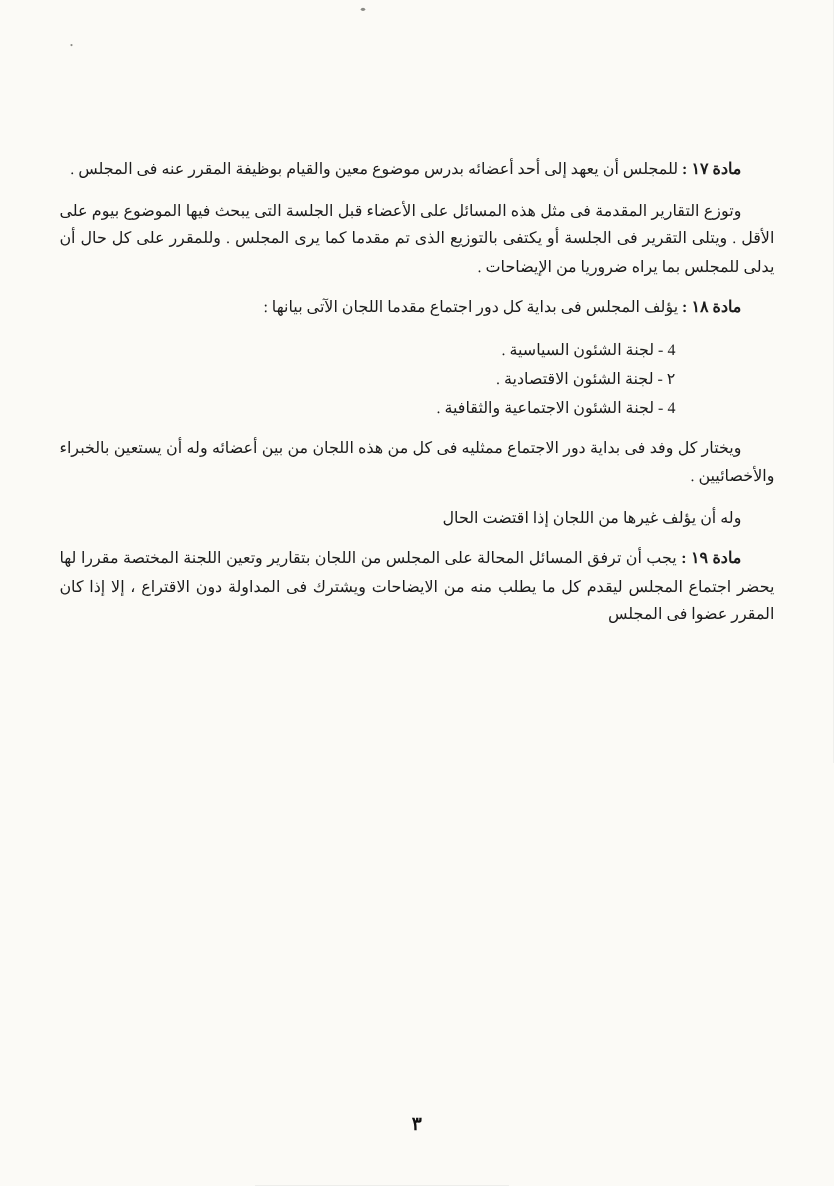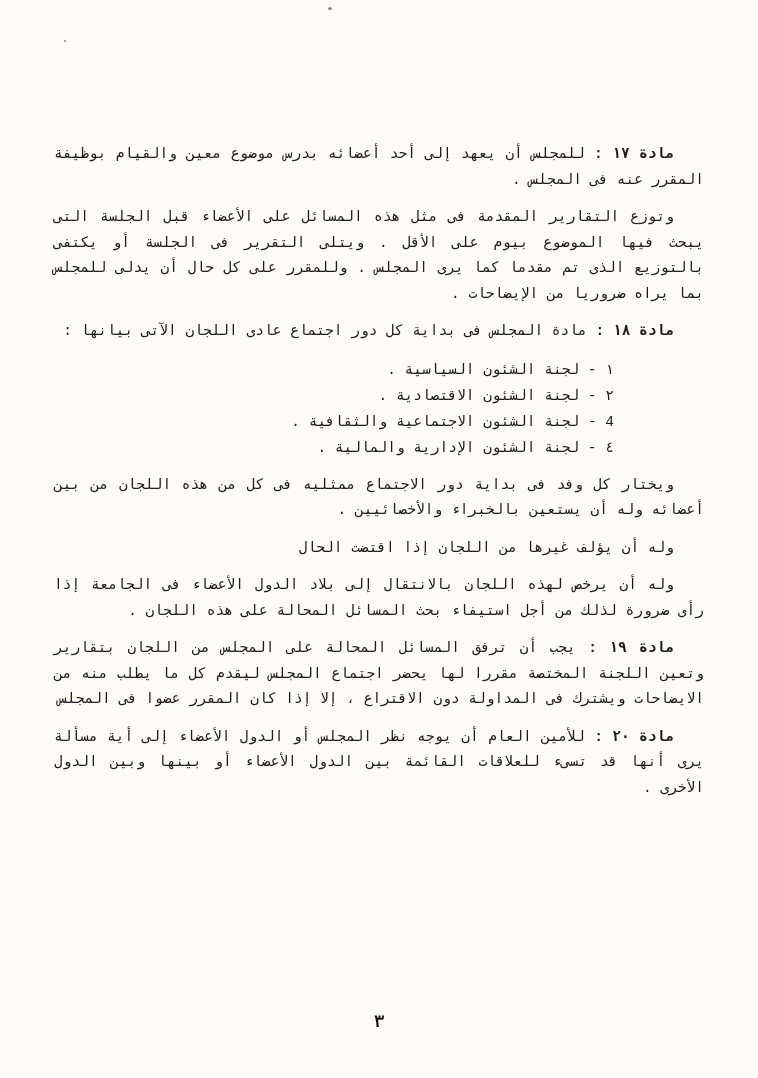--- a/index.html
+++ b/index.html
@@ -7,21 +7,21 @@
     padding: 0;
     background: #d9d9d9;
   }
   .page {
     width: 758px;
     height: 1078px;
     margin: 0 auto;
     background: #fbfaf6;
     position: relative;
     overflow: hidden;
-    font-family: Liberation Mono, monospace;
+    font-family: Liberation Serif, serif;
     color: #1b1b1b;
   }
   .content {
     position: absolute;
     top: 142px;
     right: 54px;
     width: 650px;
     direction: rtl;
     font-size: 14.5px;
     line-height: 25.5px;
@@ -73,51 +73,43 @@
       <b>مادة ١٧ :</b>
       <span>للمجلس أن يعهد إلى أحد أعضائه بدرس موضوع معين والقيام بوظيفة المقرر عنه فى المجلس .</span>
     </p>
 
     <p class="para">
       <span>وتوزع التقارير المقدمة فى مثل هذه المسائل على الأعضاء قبل الجلسة التى يبحث فيها الموضوع بيوم على الأقل . ويتلى التقرير فى الجلسة أو يكتفى بالتوزيع الذى تم مقدما كما يرى المجلس . وللمقرر على كل حال أن يدلى للمجلس بما يراه ضروريا من الإيضاحات .</span>
     </p>
 
     <p class="para">
       <b>مادة ١٨ :</b>
-      <span>مادة المجلس فى بداية كل دور اجتماع عادى اللجان الآتى بيانها :</span>
+      <span>يؤلف المجلس فى بداية كل دور اجتماع مقدما اللجان الآتى بيانها :</span>
     </p>
 
     <div class="committee-list">
-      <div class="committee">١ - لجنة الشئون السياسية .</div>
+      <div class="committee">4 - لجنة الشئون السياسية .</div>
       <div class="committee">٢ - لجنة الشئون الاقتصادية .</div>
       <div class="committee">4 - لجنة الشئون الاجتماعية والثقافية .</div>
-      <div class="committee">٤ - لجنة الشئون الإدارية والمالية .</div>
     </div>
 
     <p class="para">
       <span>ويختار كل وفد فى بداية دور الاجتماع ممثليه فى كل من هذه اللجان من بين أعضائه وله أن يستعين بالخبراء والأخصائيين .</span>
     </p>
 
     <p class="para">
       <span>وله أن يؤلف غيرها من اللجان إذا اقتضت الحال</span>
     </p>
 
 
-    <p class="para">
-      <span>وله أن يرخص لهذه اللجان بالانتقال إلى بلاد الدول الأعضاء فى الجامعة إذا رأى ضرورة لذلك من أجل استيفاء بحث المسائل المحالة على هذه اللجان .</span>
-    </p>
 
 
     <p class="para">
       <b>مادة ١٩ :</b>
       <span>يجب أن ترفق المسائل المحالة على المجلس من اللجان بتقارير وتعين اللجنة المختصة مقررا لها يحضر اجتماع المجلس ليقدم كل ما يطلب منه من الايضاحات ويشترك فى المداولة دون الاقتراع ، إلا إذا كان المقرر عضوا فى المجلس</span>
     </p>
 
-    <p class="para">
-      <b>مادة ٢٠ :</b>
-      <span>للأمين العام أن يوجه نظر المجلس أو الدول الأعضاء إلى أية مسألة يرى أنها قد تسىء للعلاقات القائمة بين الدول الأعضاء أو بينها وبين الدول الأخرى .</span>
-    </p>
 
   </div>
 
   <div class="page-num">٣</div>
 
 </div>
 
 </body></html>

